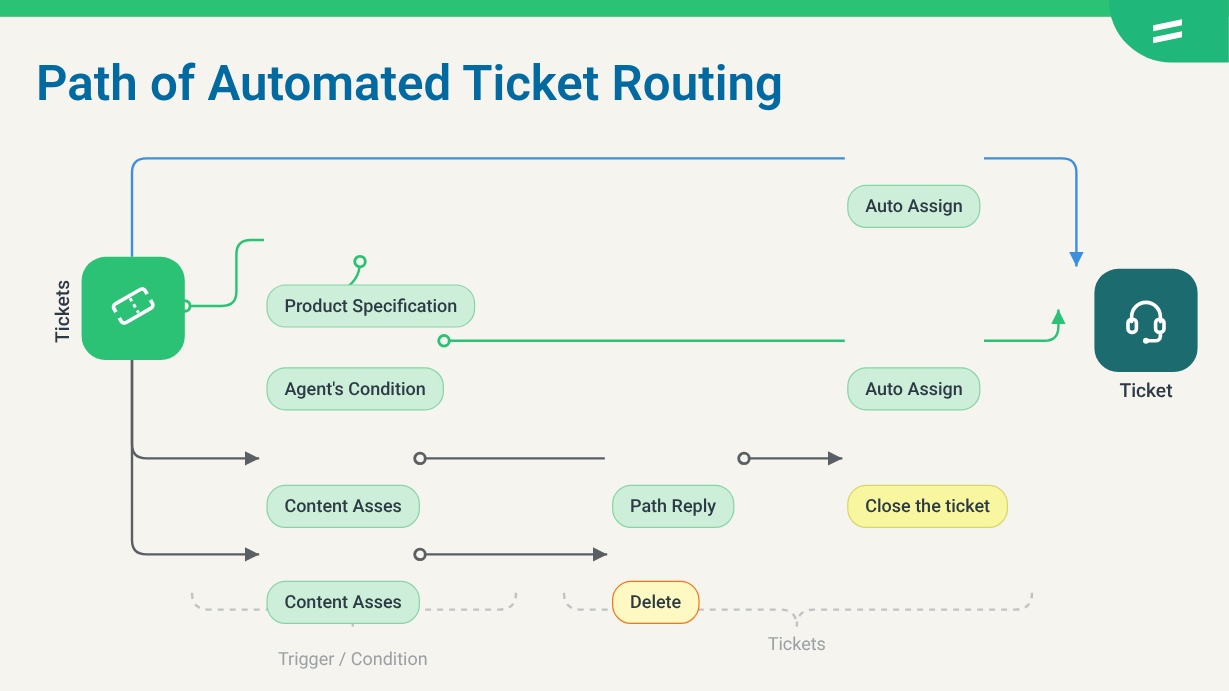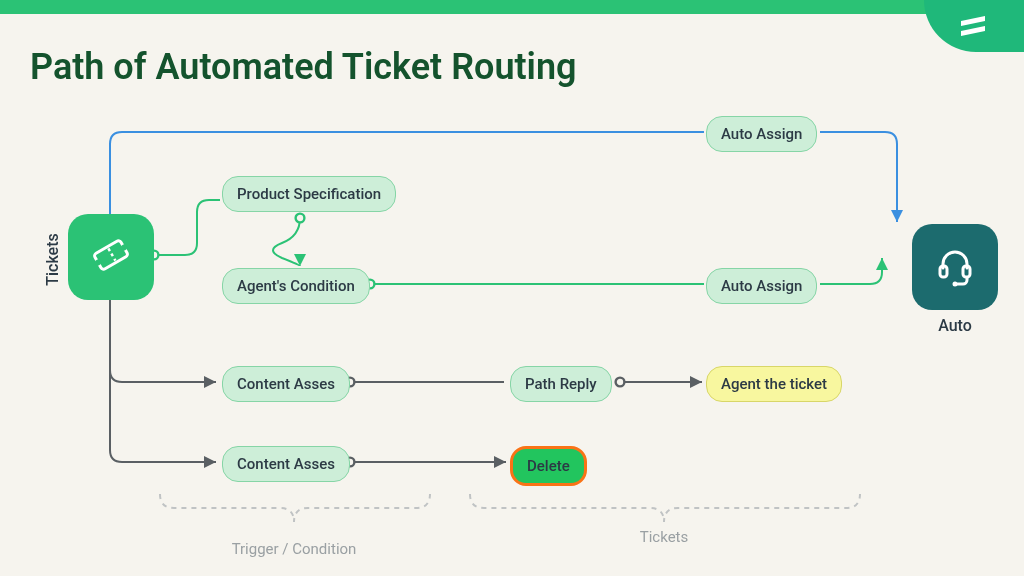--- a/index.html
+++ b/index.html
@@ -26,43 +26,44 @@
     border-bottom-left-radius: 52px;
     display: flex;
     align-items: center;
     justify-content: center;
   }
   .swoosh-icon svg { display: block; }
   .title {
     position: absolute;
     top: 46px;
     left: 30px;
-    font-size: 36px;
+    font-size: 41px;
     font-weight: 600;
-    color: #14532d;
+    color: #0369a1;
   }
   svg.canvas {
     position: absolute;
     top: 0; left: 0;
     width: 1024px; height: 576px;
     pointer-events: none;
   }
   .node {
     position: absolute;
     border-radius: 16px;
     padding: 8px 14px;
     font-size: 15px;
     font-weight: 500;
     color: #2c3a45;
     text-align: left;
     white-space: nowrap;
+    margin-top: 38px;
   }
   .green { background: #cdeed8; border: 1px solid #86d5a6; }
   .yellow { background: #f8f79f; border: 1px solid #d8d668; }
-  .pink { background: #22c55e; border: 3px solid #f97316; }
+  .pink { background: #fef9c3; border: 1px solid #f97316; }
   .tickets-block {
     position: absolute;
     width: 86px; height: 86px;
     background: #2bc275;
     border-radius: 20px;
     display: flex;
     align-items: center;
     justify-content: center;
   }
   .agent-block {
@@ -175,26 +176,26 @@
   <span>
     <svg width="46" height="46" viewBox="0 0 46 46">
       <path d="M11 26 v-4 a12 12 0 0 1 24 0 v4" fill="none" stroke="#ffffff" stroke-width="3" stroke-linecap="round"></path>
       <rect x="8" y="24" width="7" height="11" rx="3" fill="none" stroke="#ffffff" stroke-width="3"></rect>
       <rect x="31" y="24" width="7" height="11" rx="3" fill="none" stroke="#ffffff" stroke-width="3"></rect>
       <path d="M35 36 v2 a4 4 0 0 1 -4 4 h-6" fill="none" stroke="#ffffff" stroke-width="3" stroke-linecap="round"></path>
       <circle cx="23" cy="42" r="2.5" fill="#ffffff"></circle>
     </svg>
   </span>
 </div>
-<div class="hlabel" style="left:930px; top:316px; width:50px;">Auto</div>
+<div class="hlabel" style="left:930px; top:316px; width:50px;">Ticket</div>
 
 <div class="node green" style="left:706px; top:116px;">Auto Assign</div>
-<div class="node green" style="left:222px; top:176px;">Product Specification</div>
+<div class="node green" style="left:222px; top:199px;">Product Specification</div>
 <div class="node green" style="left:222px; top:268px;">Agent's Condition</div>
 <div class="node green" style="left:706px; top:268px;">Auto Assign</div>
 <div class="node green" style="left:222px; top:366px;">Content Asses</div>
 <div class="node green" style="left:510px; top:366px;">Path Reply</div>
-<div class="node yellow" style="left:706px; top:366px;">Agent the ticket</div>
+<div class="node yellow" style="left:706px; top:366px;">Close the ticket</div>
 <div class="node green" style="left:222px; top:446px;">Content Asses</div>
 <div class="node pink" style="left:510px; top:446px;">Delete</div>
 
 <div class="bracket-label" style="left:194px; top:540px;">Trigger / Condition</div>
 <div class="bracket-label" style="left:564px; top:528px;">Tickets</div>
 
 </body></html>

